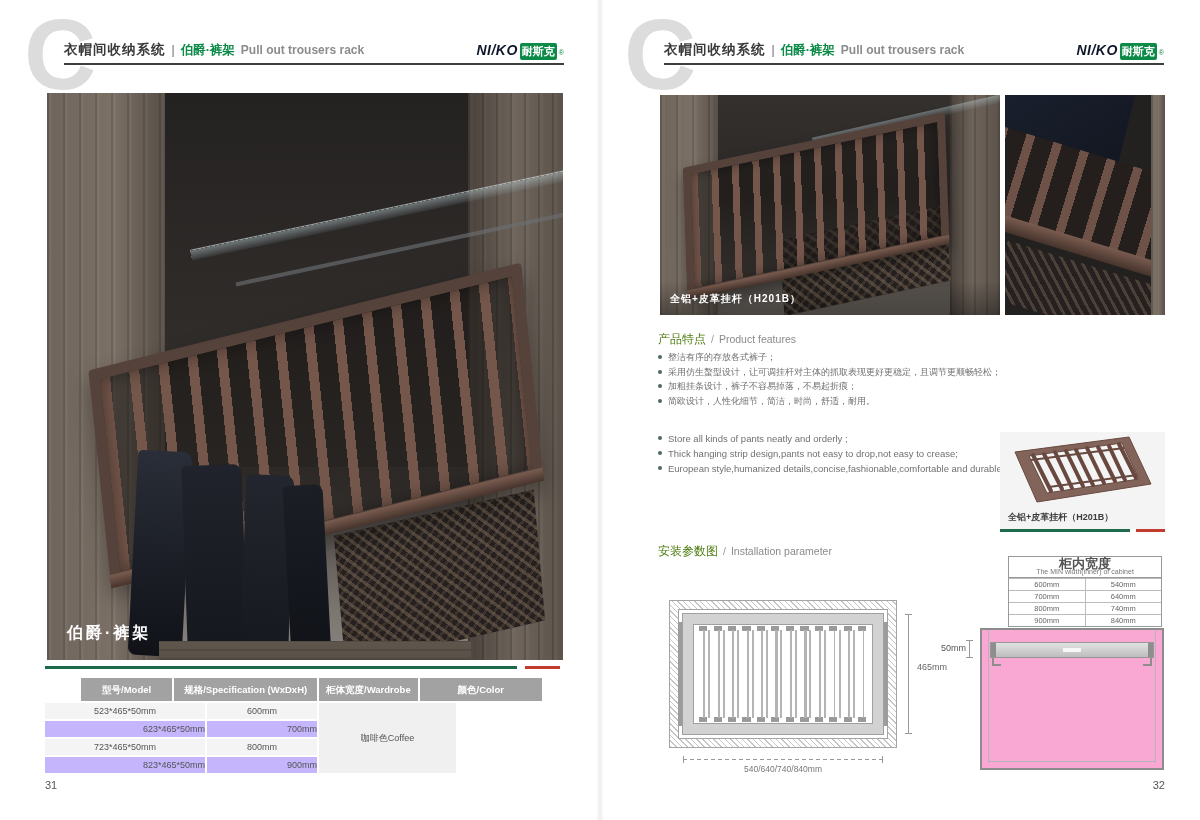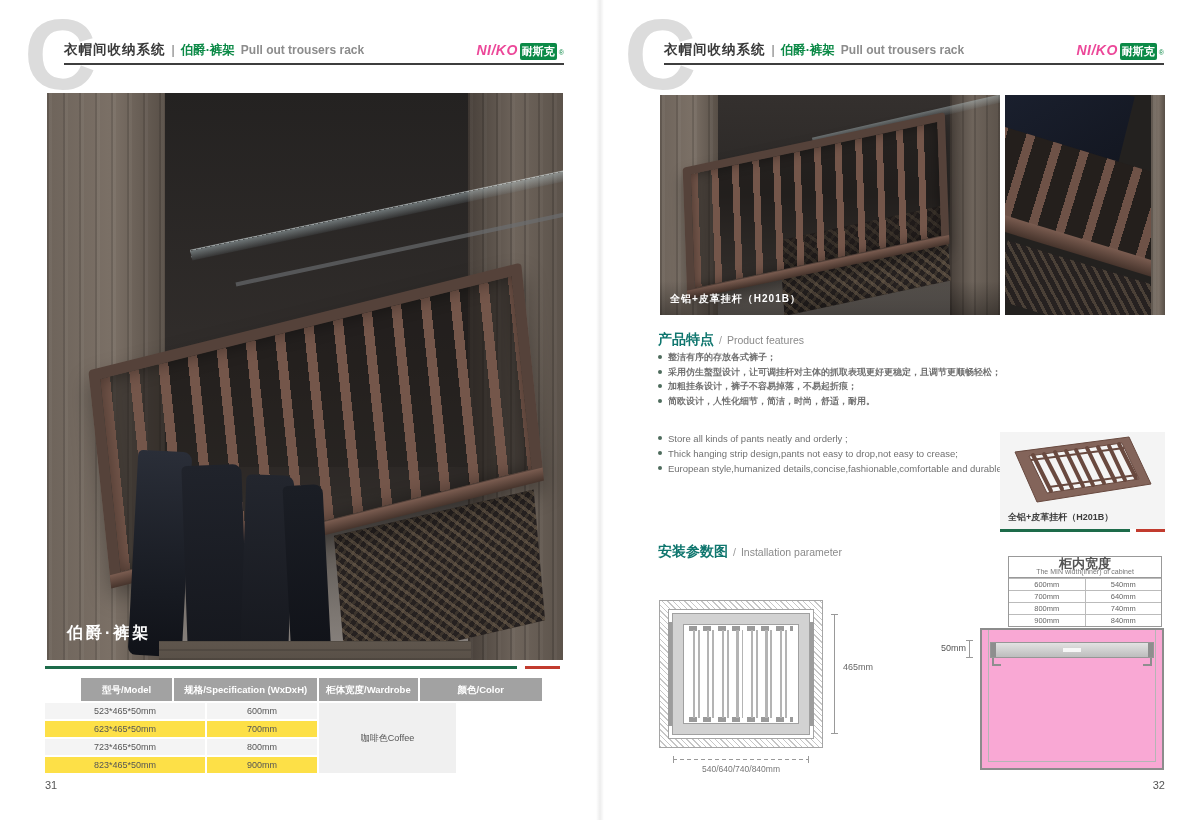--- a/index.html
+++ b/index.html
@@ -11,21 +11,21 @@
           background:linear-gradient(90deg,rgba(0,0,0,0) 0%,rgba(0,0,0,0.07) 50%,rgba(0,0,0,0) 100%);}
 
   
   .c-mark{position:absolute;left:24px;top:4px;font-size:100px;line-height:1;font-weight:bold;color:#dcdcdc;z-index:0;}
   .hdr-row{position:absolute;left:64px;top:41px;display:flex;align-items:baseline;gap:6px;z-index:2;white-space:nowrap;}
   .hdr-system{font-size:13.5px;font-weight:bold;color:#3a3a3a;letter-spacing:1px;}
   .hdr-sep{font-size:12px;color:#6a6a6a;}
   .hdr-cn{font-size:12.5px;font-weight:bold;color:#0c8a47;}
   .hdr-en{font-size:12px;color:#8c8c8c;font-weight:bold;}
   .hdr-logo{position:absolute;right:36px;top:42px;z-index:2;display:flex;align-items:baseline;gap:2px;white-space:nowrap;}
-  .logo-en{font-size:14px;font-weight:800;color:#ec4899;letter-spacing:.5px;font-style:italic;}
+  .logo-en{font-size:14px;font-weight:800;color:#0f172a;letter-spacing:.5px;font-style:italic;}
   .logo-cn{font-size:11px;font-weight:bold;color:#fff;background:#0c8a47;padding:1px 2px;border-radius:2px;}
   .logo-reg{font-size:7px;color:#0c8a47;vertical-align:super;}
   .hdr-rule{position:absolute;left:64px;right:36px;top:63px;height:2px;background:#3e3e3e;z-index:2;}
 
   
   .accent{position:absolute;display:flex;align-items:center;}
   .accent .g{height:3px;background:#1d6b4a;}
   .accent .gap{height:3px;background:transparent;}
   .accent .r{height:3px;background:#c23b2e;}
 
@@ -75,21 +75,21 @@
   .tblL .thead{display:flex;gap:2px;padding-left:36px;}
   .tblL .th{height:23px;line-height:23px;text-align:center;background:#a2a2a2;color:#fff;
             font-size:9.5px;font-weight:bold;}
   .w1{width:102px;} .w2{width:160px;} .w3{width:110px;} .w4{width:137px;}
   .tblL .tbody{display:flex;gap:2px;margin-top:2px;}
   .cell-merge{display:flex;flex-direction:column;justify-content:center;align-items:center;
             background:#f0f0f0;color:#555;line-height:13px;height:70px;}
   .col-mid{display:flex;flex-direction:column;gap:2px;}
   .col-mid .trow{display:flex;gap:2px;}
   .col-mid .td{height:16px;line-height:16px;text-align:center;color:#555;}
-  .rowA .td{background:#f4f4f4;} .rowB .td{background:#fde047;}
+  .rowA .td{background:#f4f4f4;} .rowB .td{background:#c4b5fd;text-align:right;}
 
   
   .photoR{position:absolute;left:60px;top:95px;width:340px;height:220px;overflow:hidden;
           background:linear-gradient(180deg,#34302e 0%,#2b2826 45%,#46413d 78%,#6e6863 100%);}
   .pr-woodL{position:absolute;left:0;top:0;width:58px;height:100%;}
   .pr-woodR{position:absolute;right:0;top:0;width:50px;height:100%;
           background-image:repeating-linear-gradient(90deg,rgba(0,0,0,.14) 0 2px,rgba(0,0,0,0) 2px 12px),
           linear-gradient(270deg,#5c534b,#6e645b 55%,#48403a);}
   .pr-glass{position:absolute;left:150px;top:18px;width:220px;height:8px;transform:rotate(-13deg);
           background:linear-gradient(180deg,rgba(195,215,220,.4),rgba(120,140,150,.1));}
@@ -115,36 +115,36 @@
           background-color:#241f1c;
           background-image:repeating-linear-gradient(90deg,#6e5247 0 9px,rgba(0,0,0,0) 9px 28px);}
   .pi-front{position:absolute;left:-14px;top:150px;width:220px;height:16px;transform:rotate(17deg);
           background:linear-gradient(180deg,#7a5c50,#46342c);}
   .pi-mat{position:absolute;left:-10px;top:172px;width:190px;height:60px;transform:rotate(17deg);
           background-color:#262120;
           background-image:repeating-linear-gradient(45deg,rgba(130,112,90,.4) 0 3px,rgba(0,0,0,0) 3px 8px);}
 
   
   .sec-head{position:absolute;display:flex;align-items:baseline;gap:5px;white-space:nowrap;}
-  .sec-cn{font-size:14px;font-weight:bold;color:#0f766e;}
+  .sec-cn{font-size:12px;font-weight:normal;color:#4d7c0f;}
   .sec-sep{font-size:10.5px;color:#9a9a9a;}
   .sec-en{font-size:10.5px;color:#8a8a8a;}
   .feat-list{position:absolute;left:58px;width:348px;margin:0;padding:0;list-style:none;}
   .feat-list li{display:flex;gap:6px;color:#707070;margin-bottom:4px;}
-  .cnlist{top:352px;font-size:9px;line-height:10.5px;font-weight:bold;}
+  .cnlist{top:352px;font-size:9px;line-height:10.5px;}
   .enlist{top:433px;font-size:9.5px;line-height:11px;}
   .dot{flex:0 0 auto;width:4px;height:4px;border-radius:50%;background:#4d6b5c;margin-top:3px;}
 
   
   .thumb{position:absolute;left:400px;width:165px;height:97px;background:#f4f4f4;}
   .thumb svg{display:block;margin:0 auto;}
   .thumb-cap{position:absolute;left:8px;bottom:5px;font-size:9px;font-weight:bold;color:#3c3c3c;}
 
   
-  .tv{position:absolute;left:59px;top:600px;width:164px;height:148px;}
+  .tv{position:absolute;left:69px;top:600px;width:228px;height:148px;}
   .tv-hatch{position:absolute;left:0;top:0;right:0;bottom:0;border:1px solid #a5a5a5;
           background:repeating-linear-gradient(45deg,#c6c6c6 0 1px,rgba(0,0,0,0) 1px 4px);}
   .tv-center{position:absolute;left:9px;top:9px;right:9px;bottom:9px;background:#fff;border:1px solid #a5a5a5;}
   .tv-sideL{position:absolute;left:9px;top:22px;width:5px;height:104px;background:#9c9c9c;}
   .tv-sideR{position:absolute;right:9px;top:22px;width:5px;height:104px;background:#9c9c9c;}
   .tv-frame{position:absolute;left:14px;right:14px;top:14px;bottom:14px;border:10px solid #d2d2d2;
           box-shadow:inset 0 0 0 1px #a0a0a0,0 0 0 1px #a0a0a0;}
   .tv-rods{position:absolute;left:30px;right:30px;top:30px;bottom:30px;
           background:repeating-linear-gradient(90deg,rgba(0,0,0,0) 0 4px,#b4b4b4 4px 6px,rgba(0,0,0,0) 6px 9px,#b4b4b4 9px 11px,rgba(0,0,0,0) 11px 14.5px);}
   .tv-connT{position:absolute;left:30px;right:30px;top:26px;height:5px;

